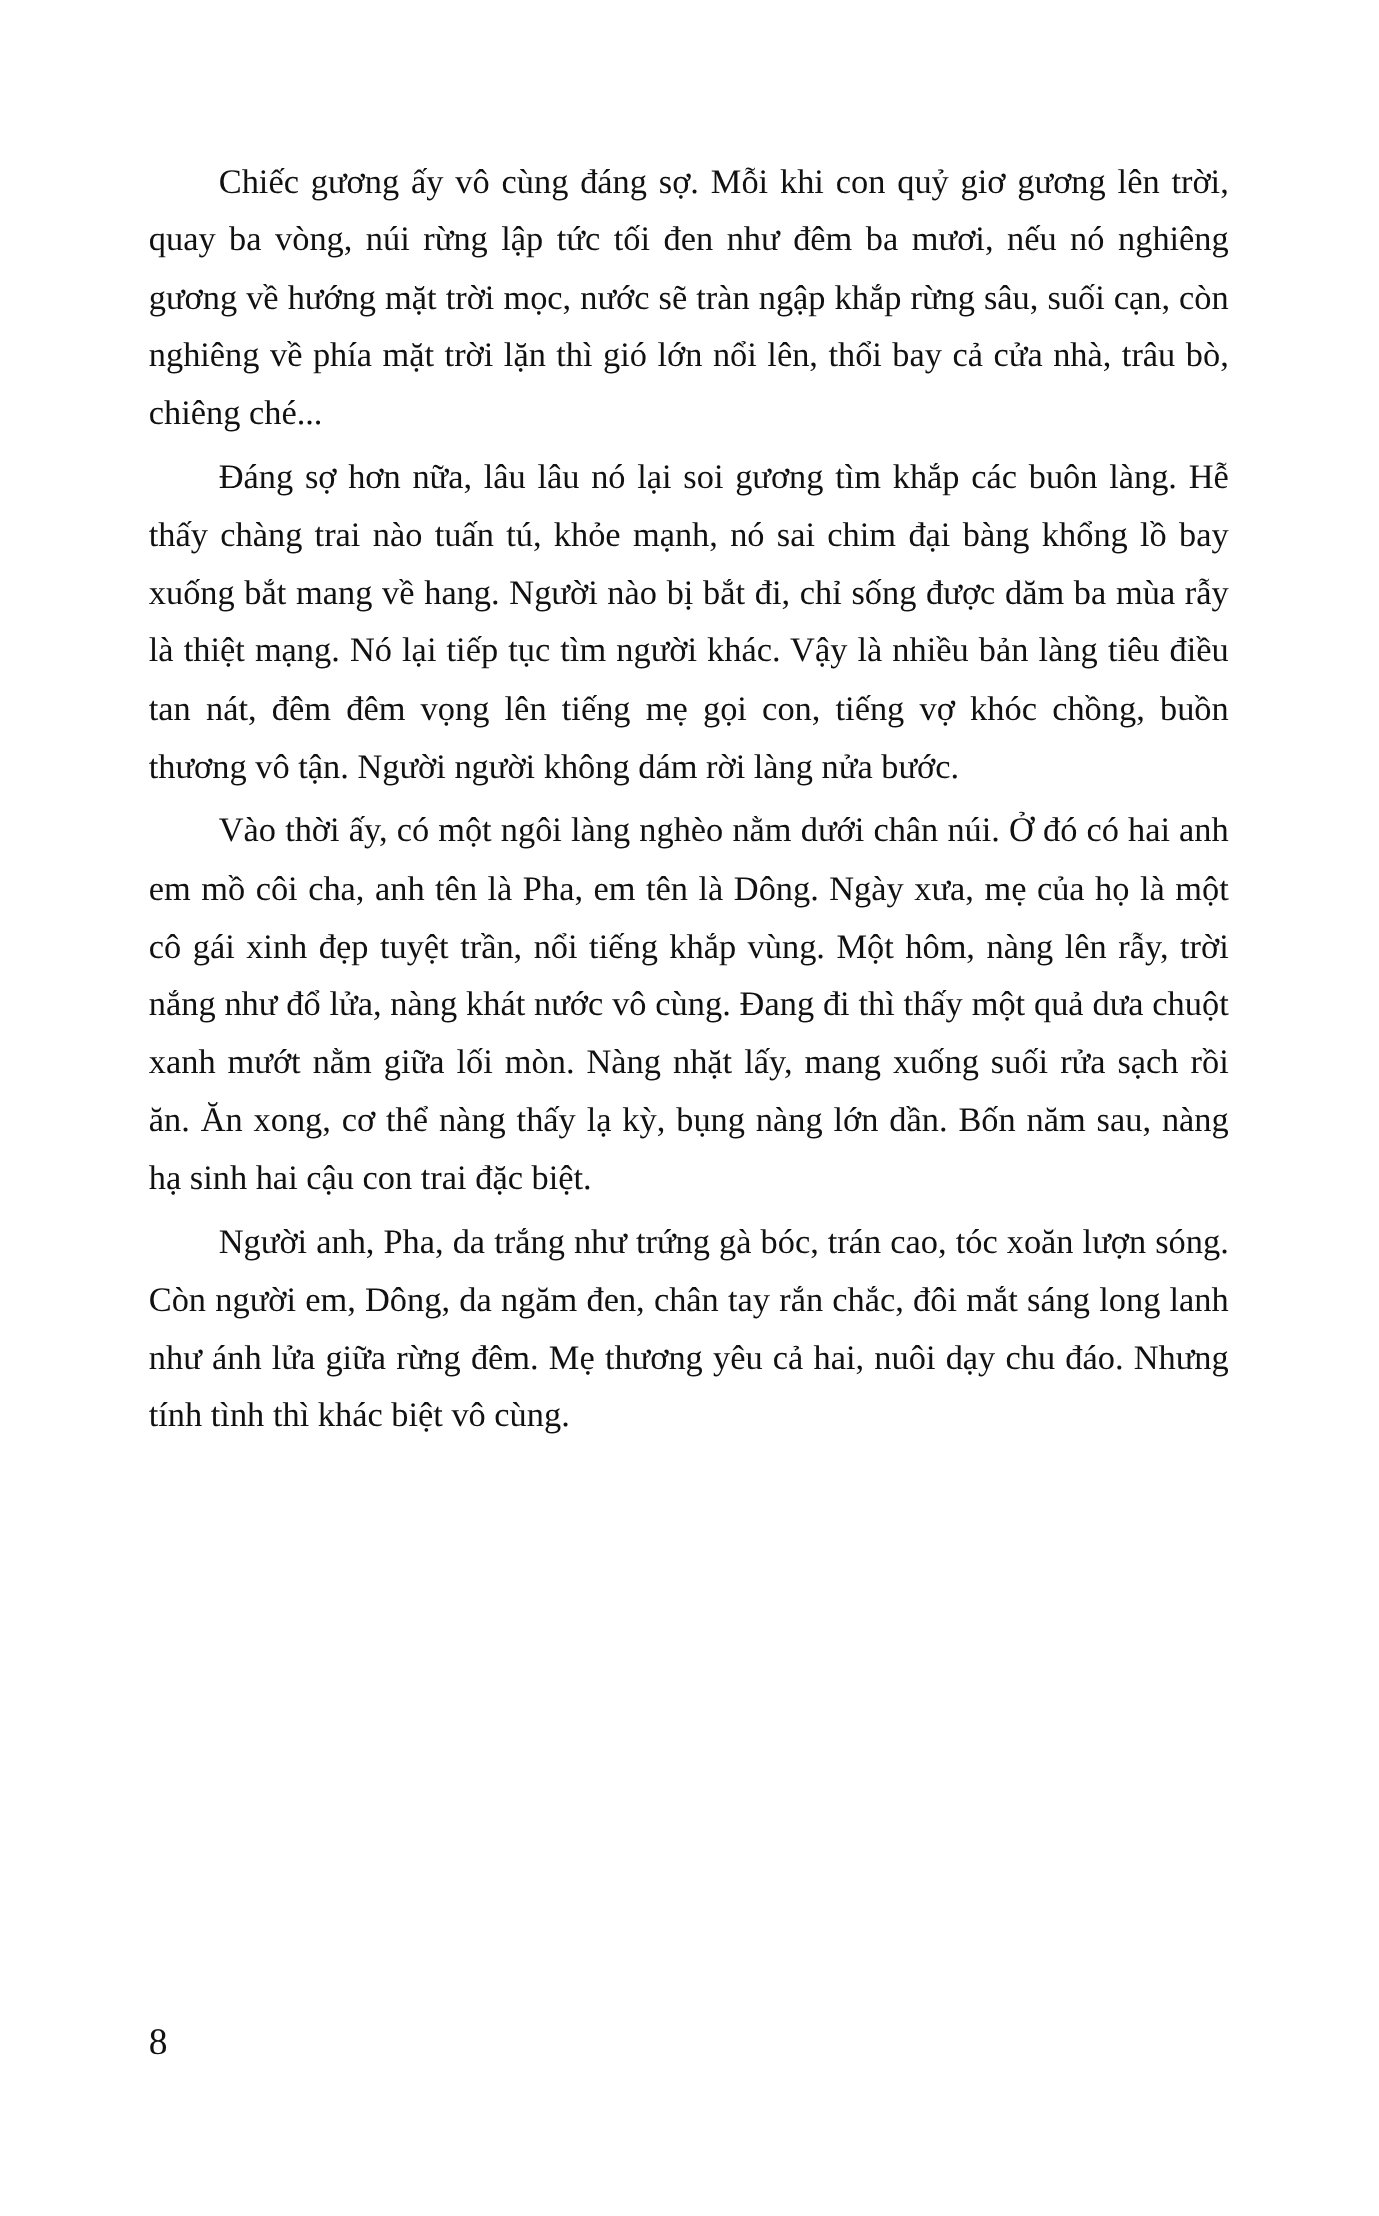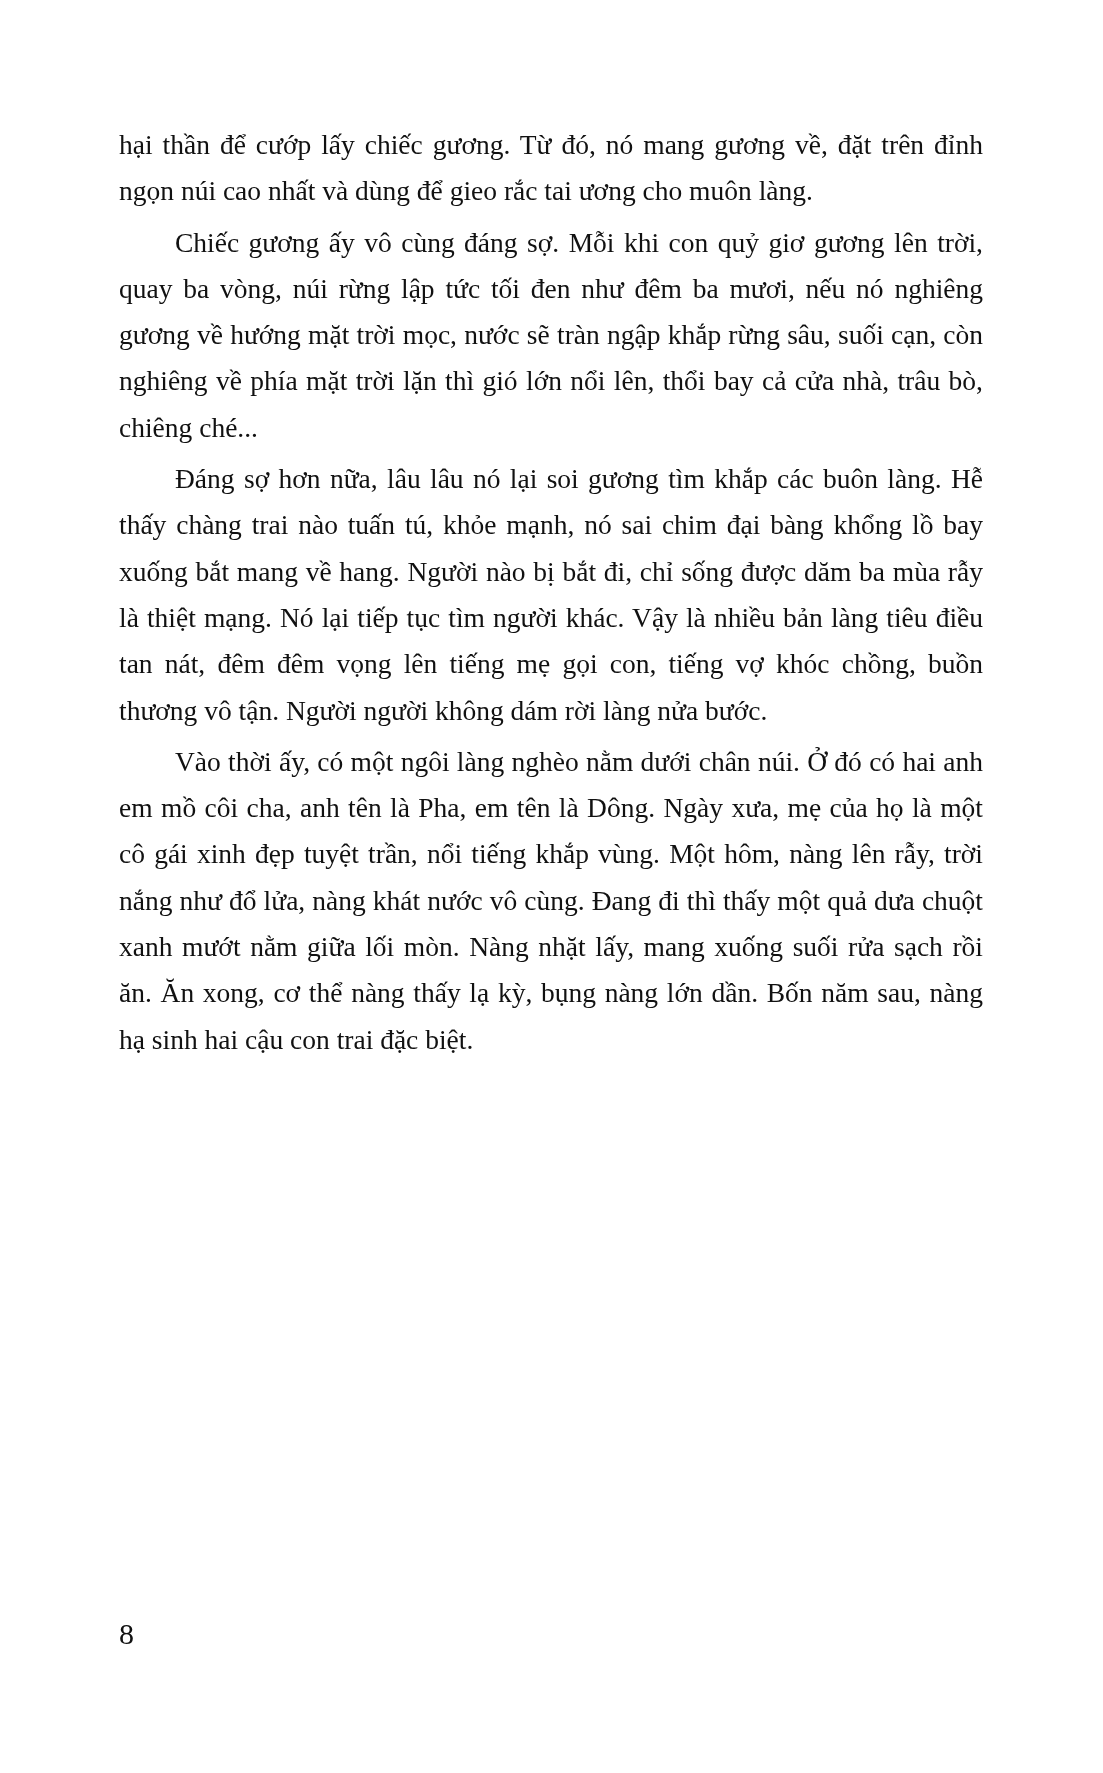--- a/index.html
+++ b/index.html
@@ -39,19 +39,19 @@
     font-family: "Liberation Serif", "DejaVu Serif", serif;
     font-size: 30px;
     line-height: 36px;
     color: #111111;
   }
 </style>
 </head>
 <body>
 
 <div class="page">
-  <p class="para no-indent">hại thần để cướp lấy chiếc gương. Từ đó, nó mang gương về, đặt trên đỉnh ngọn núi cao nhất và dùng để gieo rắc tai ương cho muôn làng.</p>
   <p class="para">Chiếc gương ấy vô cùng đáng sợ. Mỗi khi con quỷ giơ gương lên trời, quay ba vòng, núi rừng lập tức tối đen như đêm ba mươi, nếu nó nghiêng gương về hướng mặt trời mọc, nước sẽ tràn ngập khắp rừng sâu, suối cạn, còn nghiêng về phía mặt trời lặn thì gió lớn nổi lên, thổi bay cả cửa nhà, trâu bò, chiêng ché...</p>
   <p class="para">Đáng sợ hơn nữa, lâu lâu nó lại soi gương tìm khắp các buôn làng. Hễ thấy chàng trai nào tuấn tú, khỏe mạnh, nó sai chim đại bàng khổng lồ bay xuống bắt mang về hang. Người nào bị bắt đi, chỉ sống được dăm ba mùa rẫy là thiệt mạng. Nó lại tiếp tục tìm người khác. Vậy là nhiều bản làng tiêu điều tan nát, đêm đêm vọng lên tiếng mẹ gọi con, tiếng vợ khóc chồng, buồn thương vô tận. Người người không dám rời làng nửa bước.</p>
   <p class="para">Vào thời ấy, có một ngôi làng nghèo nằm dưới chân núi. Ở đó có hai anh em mồ côi cha, anh tên là Pha, em tên là Dông. Ngày xưa, mẹ của họ là một cô gái xinh đẹp tuyệt trần, nổi tiếng khắp vùng. Một hôm, nàng lên rẫy, trời nắng như đổ lửa, nàng khát nước vô cùng. Đang đi thì thấy một quả dưa chuột xanh mướt nằm giữa lối mòn. Nàng nhặt lấy, mang xuống suối rửa sạch rồi ăn. Ăn xong, cơ thể nàng thấy lạ kỳ, bụng nàng lớn dần. Bốn năm sau, nàng hạ sinh hai cậu con trai đặc biệt.</p>
+  <p class="para">Người anh, Pha, da trắng như trứng gà bóc, trán cao, tóc xoăn lượn sóng. Còn người em, Dông, da ngăm đen, chân tay rắn chắc, đôi mắt sáng long lanh như ánh lửa giữa rừng đêm. Mẹ thương yêu cả hai, nuôi dạy chu đáo. Nhưng tính tình thì khác biệt vô cùng.</p>
 </div>
 
 <div class="page-number">8</div>
 
 </body></html>

